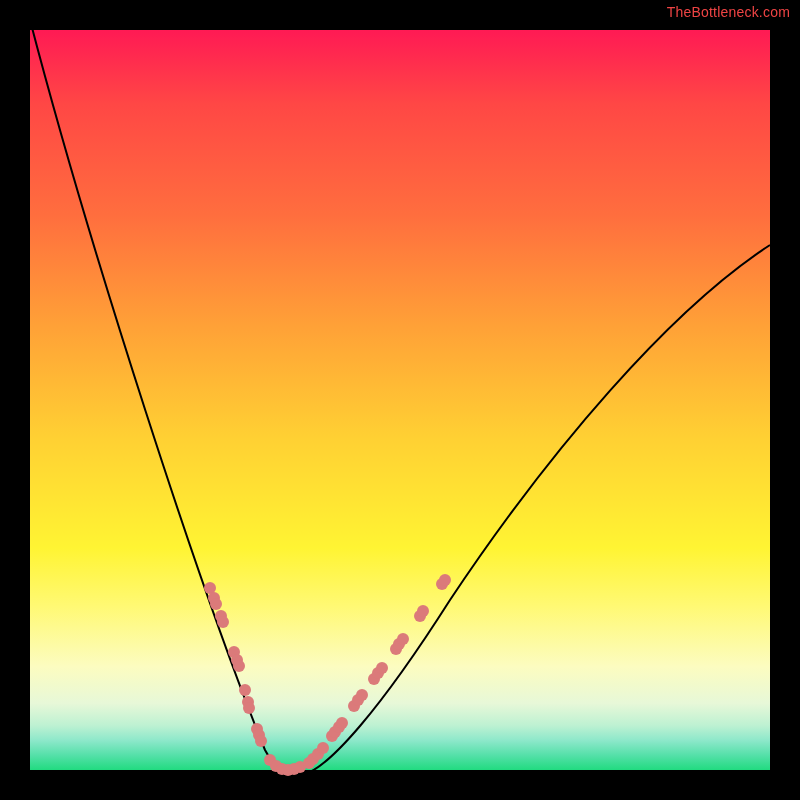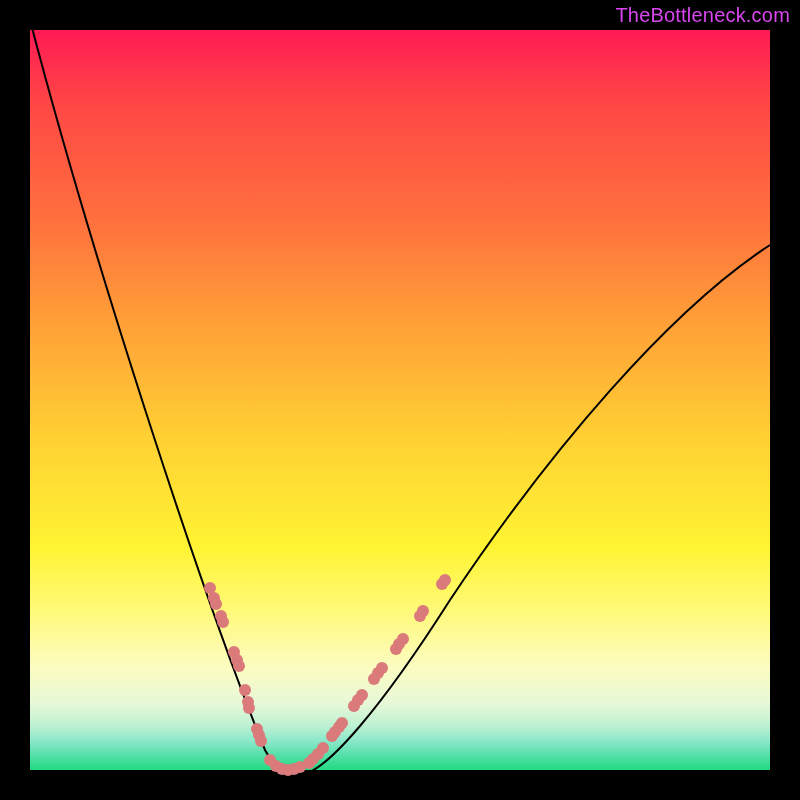--- a/index.html
+++ b/index.html
@@ -1,17 +1,17 @@
 <!DOCTYPE html>
 <html><head>
 <meta charset="utf-8">
 <style>
   * { margin: 0; padding: 0; box-sizing: border-box; }
   body { width: 800px; height: 800px; background: #000; overflow: hidden; position: relative; }
-  .watermark { position: absolute; top: 4px; right: 10px; font-family: Arial, sans-serif; font-size: 20px; font-weight: 500; color: #d946ef; letter-spacing: 0.2px; z-index: 10; }
+  .watermark { position: absolute; top: 4px; right: 10px; font-family: Arial, sans-serif; font-size: 14px; font-weight: 500; color: #ef4444; letter-spacing: 0.2px; z-index: 10; }
   .plot-area {
     position: absolute;
     left: 30px; top: 30px;
     width: 740px; height: 740px;
     background: linear-gradient(to bottom,
       #ff1a54 0%,
       #ff4745 10%,
       #ff6e3e 25%,
       #ffa137 40%,
       #ffd033 55%,

